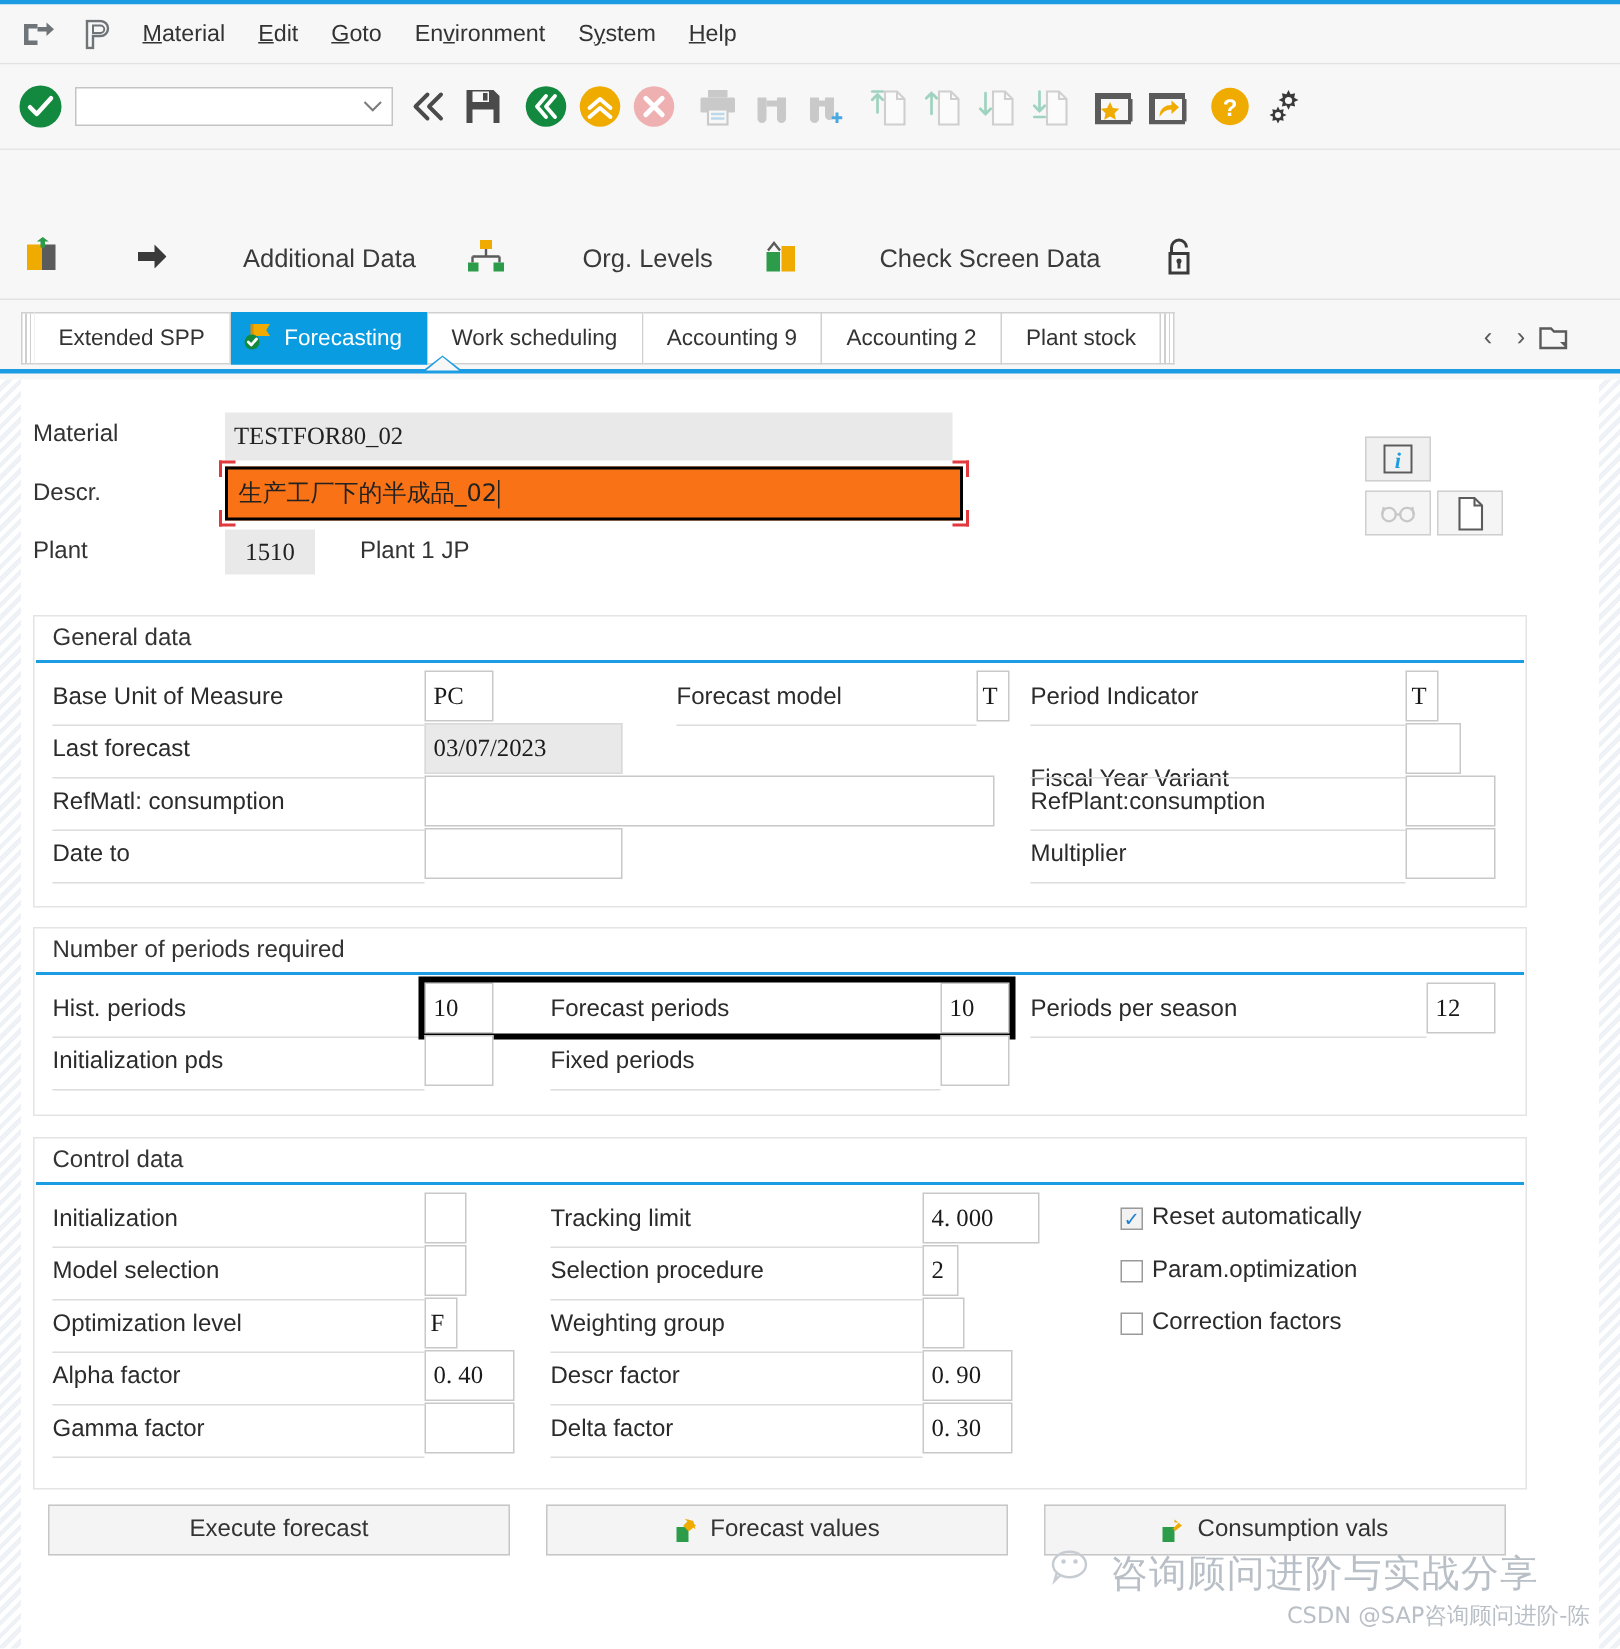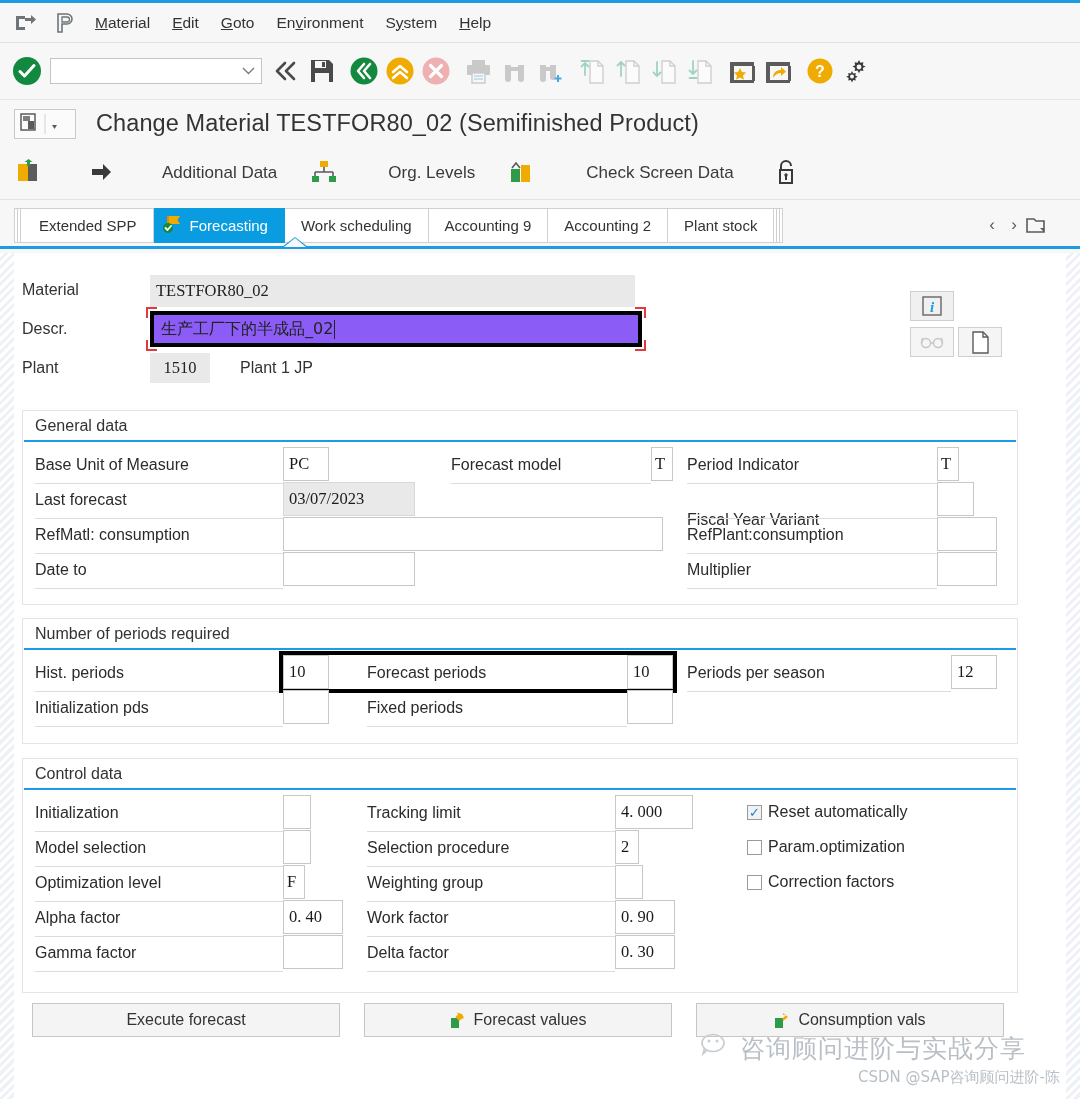--- a/index.html
+++ b/index.html
@@ -69,21 +69,21 @@
   .stripe-r{position:absolute;right:0;top:0;width:14px;height:846px;
      background:repeating-linear-gradient(135deg,#ffffff 0 3px,#eef1f6 3px 6px);}
 
   
   .hdr{position:absolute;left:22px;top:22px;width:1030px;}
   .hrow{position:relative;height:34px;}
   .hlabel{position:absolute;left:0;top:6px;font-size:16px;color:#333;}
   .hval{position:absolute;box-sizing:border-box;font-size:16.5px;color:#222;
         display:flex;align-items:center;padding-left:6px;font-family:"Liberation Serif","DejaVu Serif",serif;}
   .ro{background:#e9e9e9;border:none;}
-  .editbox{background:#8b5cf6;border:4px solid #000000;}
+  .editbox{background:#f97316;border:2px solid #000000;}
   .hcorners{position:absolute;pointer-events:none;}
   .hcorners i{position:absolute;width:9px;height:9px;border:2px solid #e2393f;}
   .hcorners i.tl{left:0;top:0;border-right:none;border-bottom:none;}
   .hcorners i.tr{right:0;top:0;border-left:none;border-bottom:none;}
   .hcorners i.bl{left:0;bottom:0;border-right:none;border-top:none;}
   .hcorners i.br{right:0;bottom:0;border-left:none;border-top:none;}
   .caret{display:inline-block;width:1px;height:19px;background:#222;margin-left:1px;}
   .plantdesc{position:absolute;left:218px;top:6px;font-size:16px;color:#333;}
 
   .sidebtns{position:absolute;left:888px;top:16px;}
@@ -280,32 +280,20 @@
     <span class="tbbtn">
       <svg width="28" height="28" viewBox="0 0 28 28">
         <path d="M17 3 l1.4 2.8 3-.6 -.6 3 2.8 1.4 -2.8 1.4 .6 3 -3 -.6 -1.4 2.8 -1.4 -2.8 -3 .6 .6 -3 -2.8 -1.4 2.8 -1.4 -.6 -3 3 .6 z" fill="#3a3a3a"></path>
         <circle cx="17" cy="10" r="2.4" fill="#f7f7f7"></circle>
         <path d="M10 14 l1.2 2.4 2.6-.5 -.5 2.6 2.4 1.2 -2.4 1.2 .5 2.6 -2.6 -.5 -1.2 2.4 -1.2 -2.4 -2.6 .5 .5 -2.6 -2.4 -1.2 2.4 -1.2 -.5 -2.6 2.6 .5 z" fill="#3a3a3a"></path>
         <circle cx="10" cy="19.6" r="2" fill="#f7f7f7"></circle>
       </svg>
     </span>
   </div>
 
-  <div class="titlerow">
-    <span class="title-ico">
-      <svg width="60" height="28" viewBox="0 0 60 28">
-        <rect x="6" y="4" width="14" height="16" fill="none" stroke="#5b5b5b" stroke-width="1.5"></rect>
-        <path d="M8 6 h7 v5 h-7 z" fill="#7d7d7d"></path>
-        <rect x="13" y="11" width="6" height="8" fill="#5b5b5b"></rect>
-        <path d="M30 4 v20" stroke="#d2d2d2" stroke-width="1"></path>
-        <path d="M37 15 l5 0 -2.5 4 z" fill="#5b5b5b"></path>
-      </svg>
-    </span>
-    <span class="title-txt">Change Material TESTFOR80_02 (Semifinished Product)</span>
-  </div>
 
   <div class="actionrow">
     <span class="act">
       <span>
         <svg width="26" height="26" viewBox="0 0 26 26">
           <rect x="2" y="5" width="10" height="17" fill="#f0ab00"></rect>
           <rect x="12" y="5" width="9" height="17" fill="#5b5b5b"></rect>
           <path d="M11 7 v-4 h-2.5 l4 -3 4 3 h-2.5 v4 z" fill="#2d9c4a"></path>
         </svg>
       </span>
@@ -569,21 +557,21 @@
         <span class="box">
             <span class="tick"></span>
           </span>
         <span class="cl">Correction factors</span>
       </div>
 
       <div class="flabel" style="left:12px;top:150px;">Alpha factor</div>
       <div class="fline" style="left:12px;top:177px;width:248px;"></div>
       <div class="fbox" style="left:260px;top:141px;width:60px;height:34px;">0. 40</div>
 
-      <div class="flabel" style="left:344px;top:150px;">Work factor</div>
+      <div class="flabel" style="left:344px;top:150px;">Descr factor</div>
       <div class="fline" style="left:344px;top:177px;width:248px;"></div>
       <div class="fbox" style="left:592px;top:141px;width:60px;height:34px;">0. 90</div>
 
       <div class="flabel" style="left:12px;top:185px;">Gamma factor</div>
       <div class="fline" style="left:12px;top:212px;width:248px;"></div>
       <div class="fbox" style="left:260px;top:176px;width:60px;height:34px;"></div>
 
       <div class="flabel" style="left:344px;top:185px;">Delta factor</div>
       <div class="fline" style="left:344px;top:212px;width:248px;"></div>
       <div class="fbox" style="left:592px;top:176px;width:60px;height:34px;">0. 30</div>

